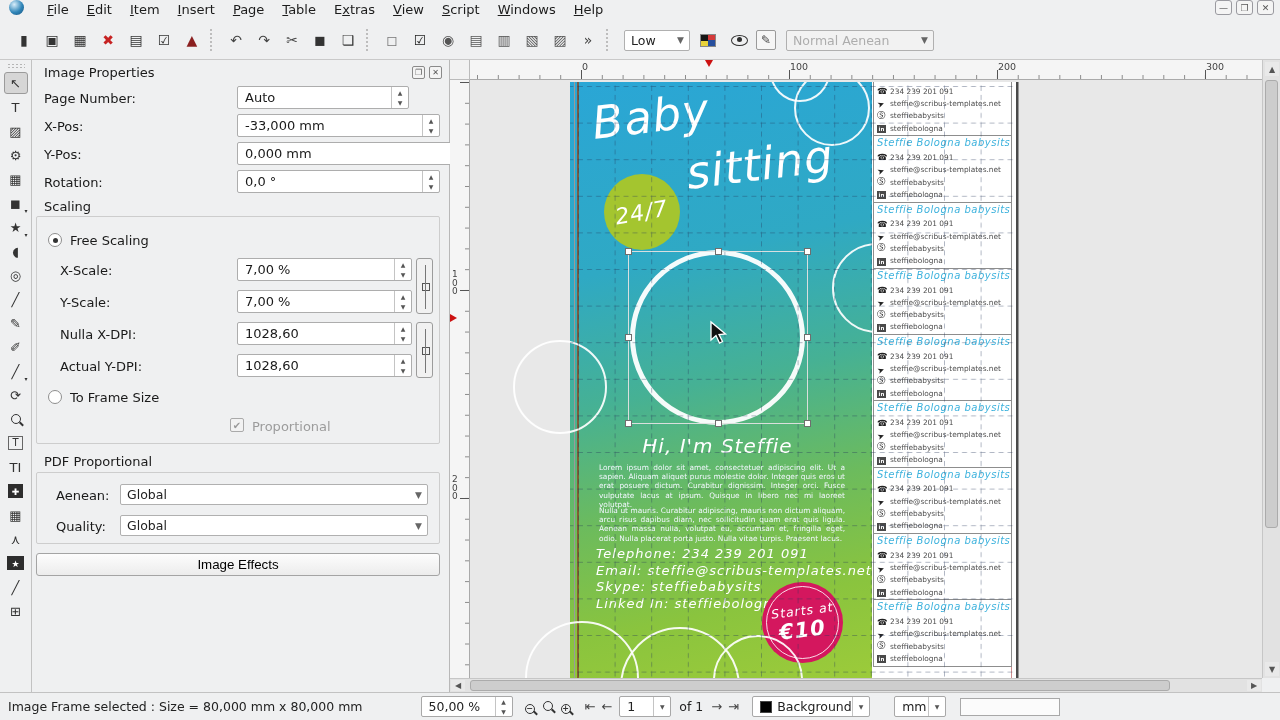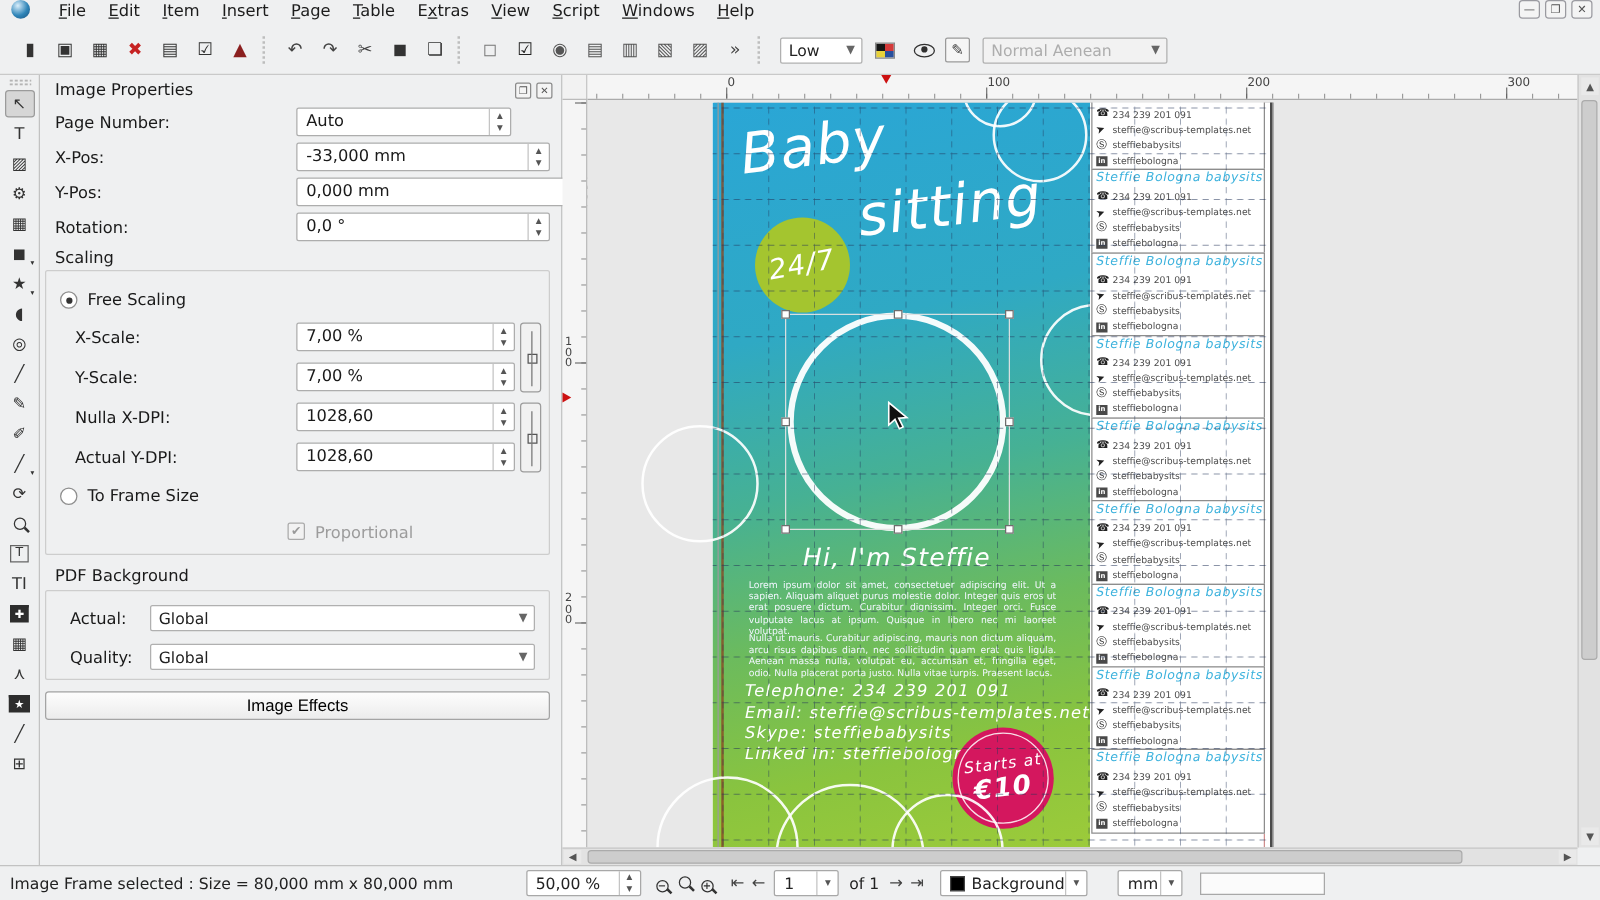--- a/index.html
+++ b/index.html
@@ -359,24 +359,24 @@
       </span>
   </div>
   <div class="chain" style="left:384px;top:262px"></div>
 
   <div class="radio" style="left:16px;top:330px"></div>
   <div class="row-label" style="left:38px;top:330px">To Frame Size</div>
 
   <div class="check" style="left:198px;top:358px">✔</div>
   <div class="row-label gray-label" style="left:220px;top:359px">Proportional</div>
 
-  <div class="row-label" style="top:394px">PDF Background</div>
+  <div class="row-label" style="top:394px">PDF Proportional</div>
   <div class="groupbox" style="left:4px;top:412px;width:404px;height:72px"></div>
 
-  <div class="row-label" style="left:24px;top:428px">Actual:</div>
+  <div class="row-label" style="left:24px;top:428px">Aenean:</div>
   <div class="combo" style="position:absolute;left:88px;top:424px;width:308px">
     <span>Global</span>
     <span class="caret">▼</span>
   </div>
 
   <div class="row-label" style="left:24px;top:459px">Quality:</div>
   <div class="combo" style="position:absolute;left:88px;top:455px;width:308px">
     <span>Global</span>
     <span class="caret">▼</span>
   </div>

